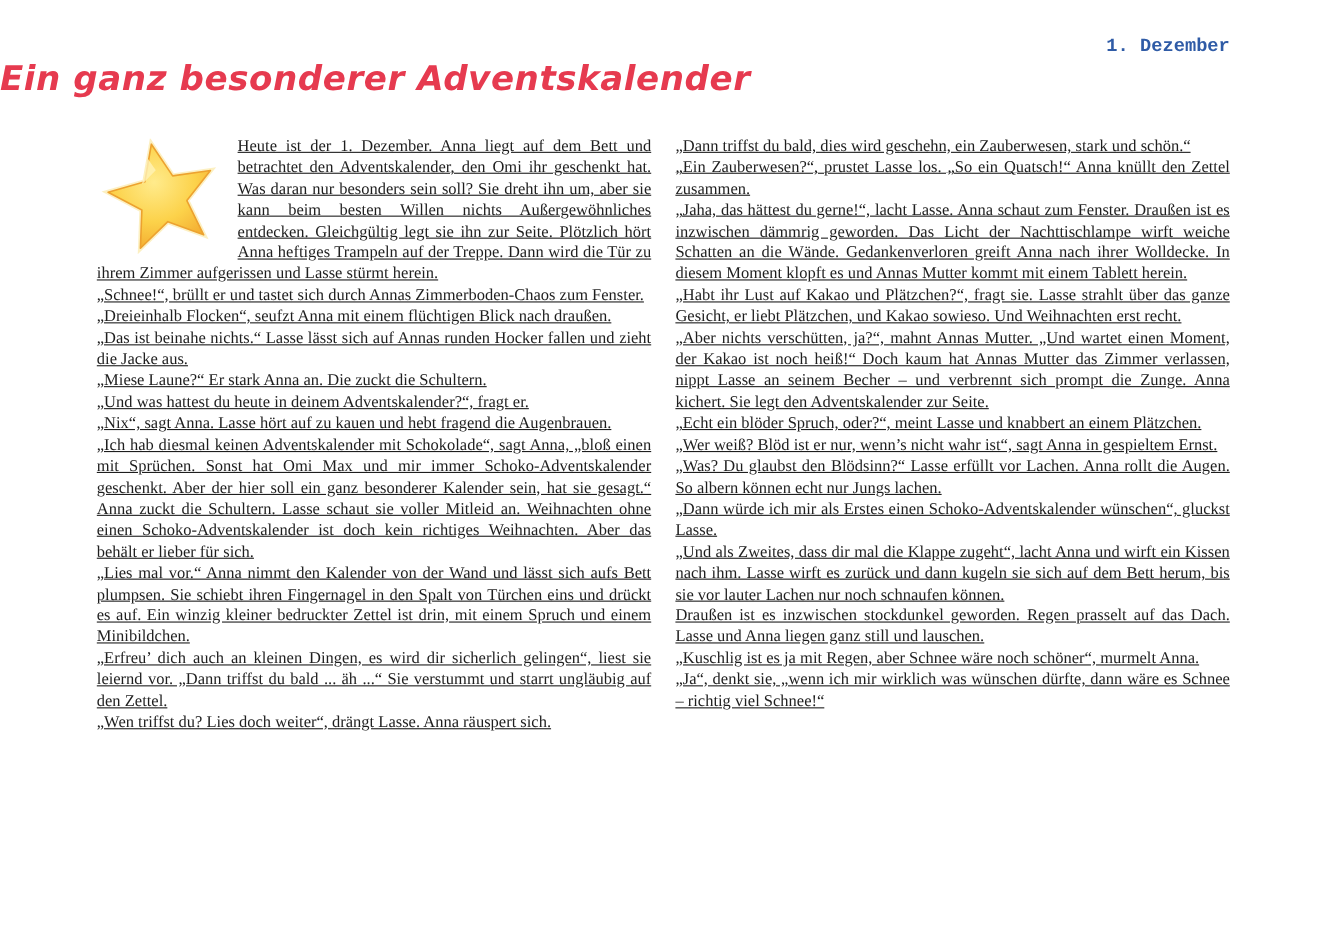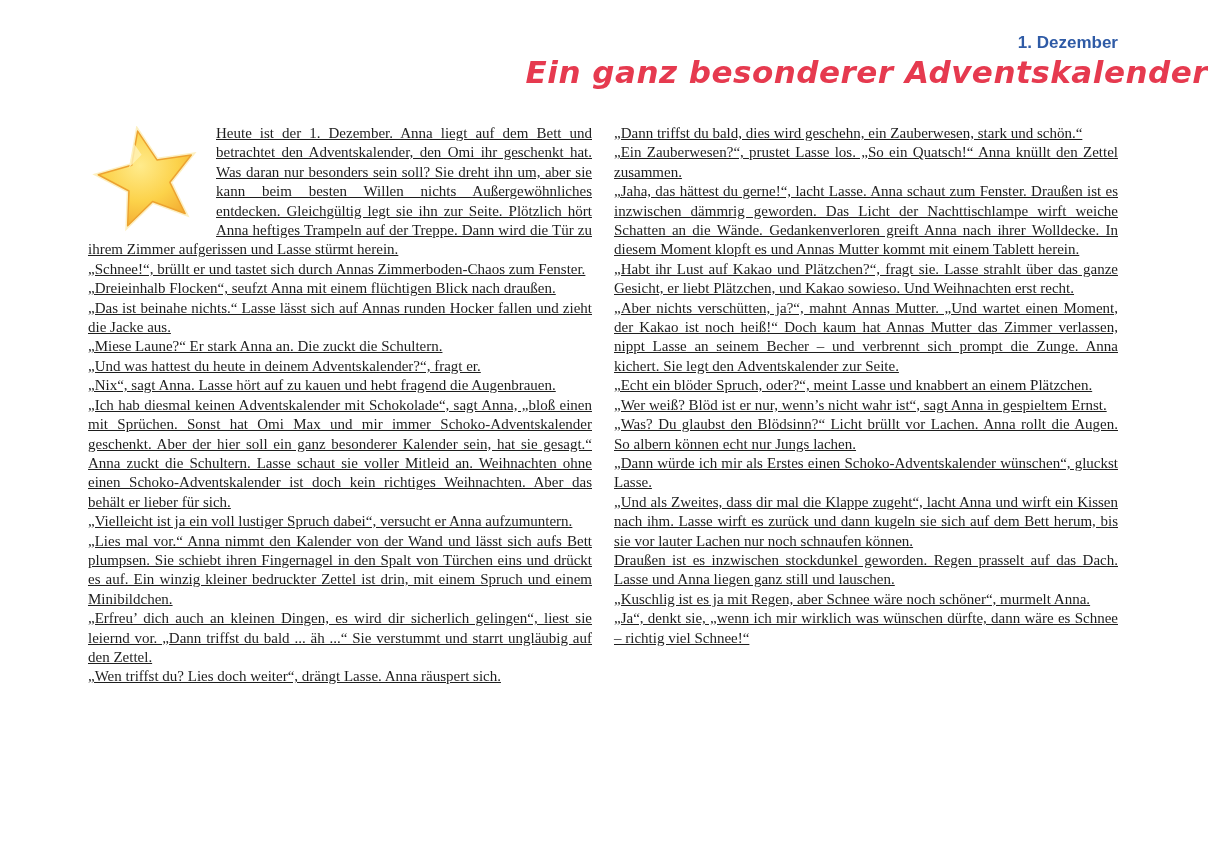--- a/index.html
+++ b/index.html
@@ -10,28 +10,28 @@
     height: 854px;
     background: #ffffff;
     font-family: "Liberation Serif", serif;
     color: #1e1e1e;
     overflow: hidden;
   }
   .date {
     position: absolute;
     top: 33px;
     right: 90px;
-    font-family: Liberation Sans, sans-serif;
+    font-family: Liberation Mono, monospace;
     font-weight: bold;
     font-size: 17px;
     color: #2f5ba6;
   }
   .title {
     margin-top: 54px;
-    text-align: right;
+    text-align: left;
     font-family: cursive, "DejaVu Sans", sans-serif;
     font-style: italic;
     font-weight: bold;
     font-size: 31px;
     letter-spacing: 0.5px;
     color: #e63a4f;
   }
   .columns {
     display: flex;
     gap: 22px;
@@ -87,35 +87,34 @@
         </svg>
       </div>
     <p class="para">Heute ist der 1. Dezember. Anna liegt auf dem Bett und betrachtet den Adventskalender, den Omi ihr geschenkt hat. Was daran nur besonders sein soll? Sie dreht ihn um, aber sie kann beim besten Willen nichts Außergewöhnliches entdecken. Gleichgültig legt sie ihn zur Seite. Plötzlich hört Anna heftiges Trampeln auf der Treppe. Dann wird die Tür zu ihrem Zimmer aufgerissen und Lasse stürmt herein.</p>
         <p class="para">„Schnee!“, brüllt er und tastet sich durch Annas Zimmerboden-Chaos zum Fenster.</p>
         <p class="para">„Dreieinhalb Flocken“, seufzt Anna mit einem flüchtigen Blick nach draußen.</p>
         <p class="para">„Das ist beinahe nichts.“ Lasse lässt sich auf Annas runden Hocker fallen und zieht die Jacke aus.</p>
         <p class="para">„Miese Laune?“ Er stark Anna an. Die zuckt die Schultern.</p>
         <p class="para">„Und was hattest du heute in deinem Adventskalender?“, fragt er.</p>
         <p class="para">„Nix“, sagt Anna. Lasse hört auf zu kauen und hebt fragend die Augenbrauen.</p>
         <p class="para">„Ich hab diesmal keinen Adventskalender mit Schokolade“, sagt Anna, „bloß einen mit Sprüchen. Sonst hat Omi Max und mir immer Schoko-Adventskalender geschenkt. Aber der hier soll ein ganz besonderer Kalender sein, hat sie gesagt.“ Anna zuckt die Schultern. Lasse schaut sie voller Mitleid an. Weihnachten ohne einen Schoko-Adventskalender ist doch kein richtiges Weihnachten. Aber das behält er lieber für sich.</p>
-        <p class="para">„Vielleicht ist ja ein voll lustiger Spruch dabei“, versucht er Anna aufzumuntern.</p>
         <p class="para">„Lies mal vor.“ Anna nimmt den Kalender von der Wand und lässt sich aufs Bett plumpsen. Sie schiebt ihren Fingernagel in den Spalt von Türchen eins und drückt es auf. Ein winzig kleiner bedruckter Zettel ist drin, mit einem Spruch und einem Minibildchen.</p>
         <p class="para">„Erfreu’ dich auch an kleinen Dingen, es wird dir sicherlich gelingen“, liest sie leiernd vor. „Dann triffst du bald ... äh ...“ Sie verstummt und starrt ungläubig auf den Zettel.</p>
         <p class="para">„Wen triffst du? Lies doch weiter“, drängt Lasse. Anna räuspert sich.</p>
       </div>
 
     <div class="col">
         <p class="para">„Dann triffst du bald, dies wird geschehn, ein Zauberwesen, stark und schön.“</p>
         <p class="para">„Ein Zauberwesen?“, prustet Lasse los. „So ein Quatsch!“ Anna knüllt den Zettel zusammen.</p>
         <p class="para">„Jaha, das hättest du gerne!“, lacht Lasse. Anna schaut zum Fenster. Draußen ist es inzwischen dämmrig geworden. Das Licht der Nachttischlampe wirft weiche Schatten an die Wände. Gedankenverloren greift Anna nach ihrer Wolldecke. In diesem Moment klopft es und Annas Mutter kommt mit einem Tablett herein.</p>
         <p class="para">„Habt ihr Lust auf Kakao und Plätzchen?“, fragt sie. Lasse strahlt über das ganze Gesicht, er liebt Plätzchen, und Kakao sowieso. Und Weihnachten erst recht.</p>
         <p class="para">„Aber nichts verschütten, ja?“, mahnt Annas Mutter. „Und wartet einen Moment, der Kakao ist noch heiß!“ Doch kaum hat Annas Mutter das Zimmer verlassen, nippt Lasse an seinem Becher – und verbrennt sich prompt die Zunge. Anna kichert. Sie legt den Adventskalender zur Seite.</p>
         <p class="para">„Echt ein blöder Spruch, oder?“, meint Lasse und knabbert an einem Plätzchen.</p>
         <p class="para">„Wer weiß? Blöd ist er nur, wenn’s nicht wahr ist“, sagt Anna in gespieltem Ernst.</p>
-        <p class="para">„Was? Du glaubst den Blödsinn?“ Licht brüllt vor Lachen. Anna rollt die Augen. So albern können echt nur Jungs lachen.</p>
+        <p class="para">„Was? Du glaubst den Blödsinn?“ Lasse erfüllt vor Lachen. Anna rollt die Augen. So albern können echt nur Jungs lachen.</p>
         <p class="para">„Dann würde ich mir als Erstes einen Schoko-Adventskalender wünschen“, gluckst Lasse.</p>
         <p class="para">„Und als Zweites, dass dir mal die Klappe zugeht“, lacht Anna und wirft ein Kissen nach ihm. Lasse wirft es zurück und dann kugeln sie sich auf dem Bett herum, bis sie vor lauter Lachen nur noch schnaufen können.</p>
         <p class="para">Draußen ist es inzwischen stockdunkel geworden. Regen prasselt auf das Dach. Lasse und Anna liegen ganz still und lauschen.</p>
         <p class="para">„Kuschlig ist es ja mit Regen, aber Schnee wäre noch schöner“, murmelt Anna.</p>
         <p class="para">„Ja“, denkt sie, „wenn ich mir wirklich was wünschen dürfte, dann wäre es Schnee – richtig viel Schnee!“</p>
       </div>
 
   </div>
 </div>
 

